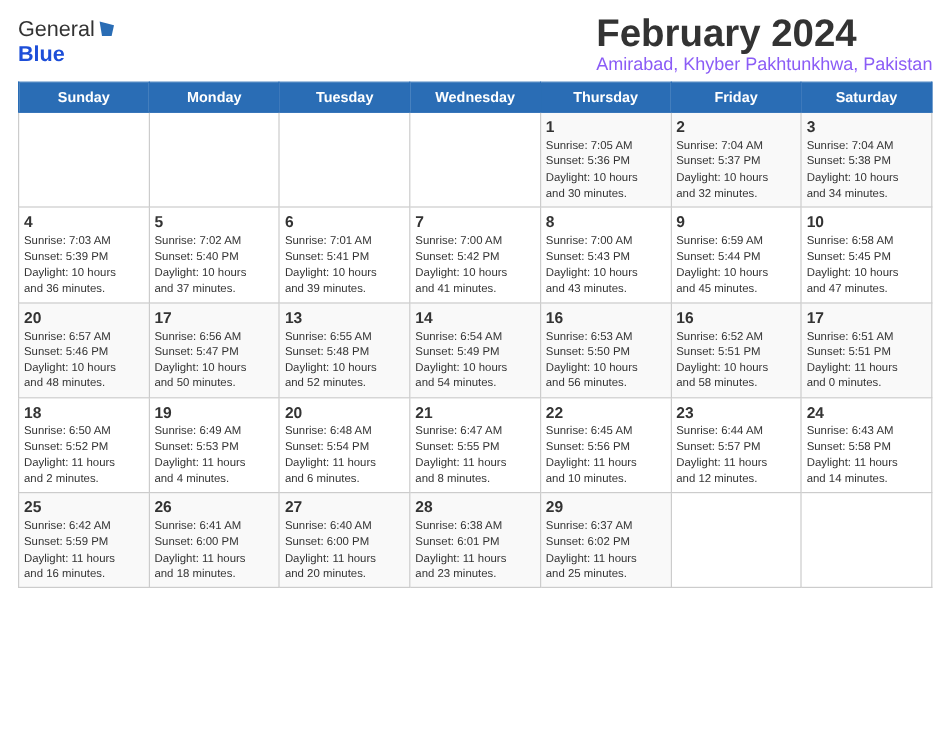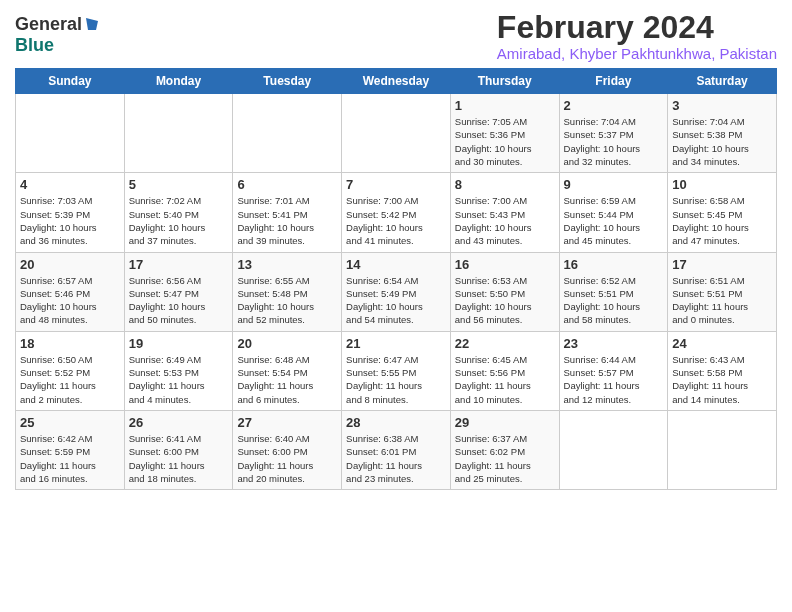--- a/index.html
+++ b/index.html
@@ -17,27 +17,27 @@
       margin-bottom: 4px;
     }
     .logo {
       display: flex;
       flex-direction: column;
       align-items: flex-start;
       padding-top: 4px;
     }
     .logo-general {
       font-size: 18px;
-      font-weight: bold;
+      font-weight: normal;
       color: #333;
     }
     .logo-blue {
       font-size: 18px;
       font-weight: bold;
-      color: #0f766e;
+      color: #1d4ed8;
     }
     .logo-line {
       display: flex;
       align-items: center;
     }
     .title-block {
     }
     .title-block h1 {
       font-size: 32px;
       font-weight: bold;

